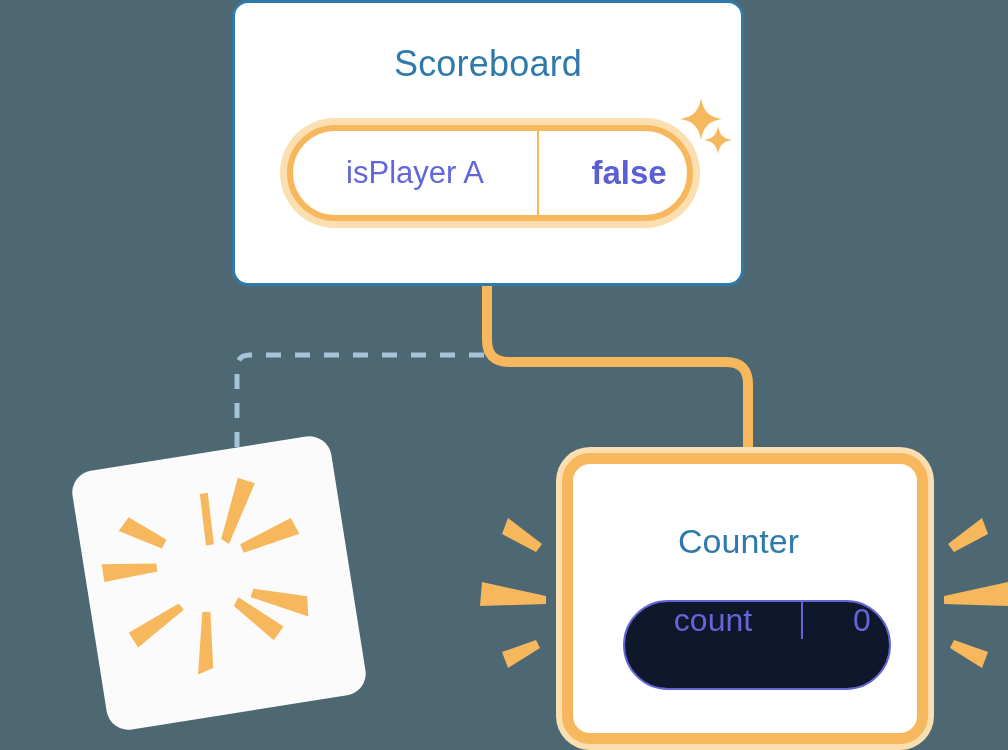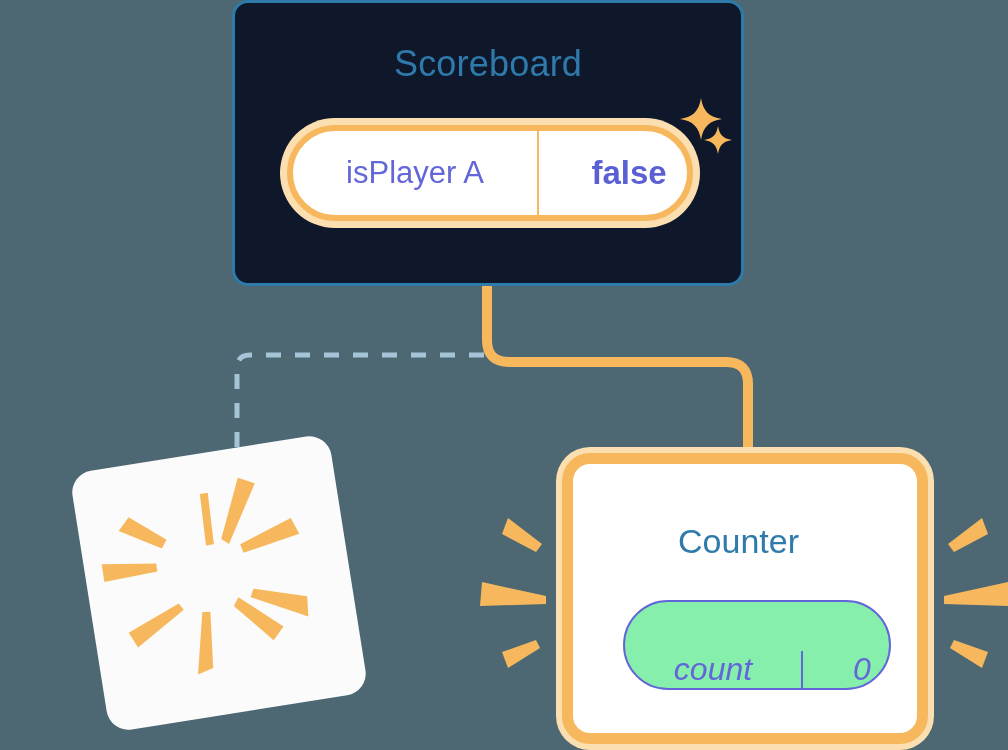--- a/index.html
+++ b/index.html
@@ -28,21 +28,21 @@
     pointer-events: none;
   }
 
   
   .card-scoreboard {
     position: absolute;
     left: 232px;
     top: 0px;
     width: 512px;
     height: 286px;
-    background: #0f172a;
+    background: #ffffff;
     border: 3px solid #2D7AAB;
     border-radius: 16px;
     z-index: 5;
   }
   .card-title-blue {
     position: absolute;
     left: 0; right: 0;
     top: 40px;
     text-align: center;
     color: #2D7AAB;
@@ -129,25 +129,24 @@
     font-size: 34px;
   }
   .pill-plain {
     position: absolute;
     left: 50px;
     top: 136px;
     width: 268px;
     height: 90px;
     border-radius: 45px;
     border: 2px solid #6366D8;
-    background: #86efac;
-    display: flex;
-    align-items: flex-end;
+    background: #0f172a;
+    display: flex;
+    align-items: flex-start;
     overflow: hidden;
-    font-style: italic;
   }
   .pill-plain .pill-key {
     flex: 0 0 178px;
     border-right: 2px solid #6366D8;
     font-size: 32px;
     color: #6366D8;
     font-weight: 400;
   }
   .pill-plain .pill-val {
     font-size: 32px;

